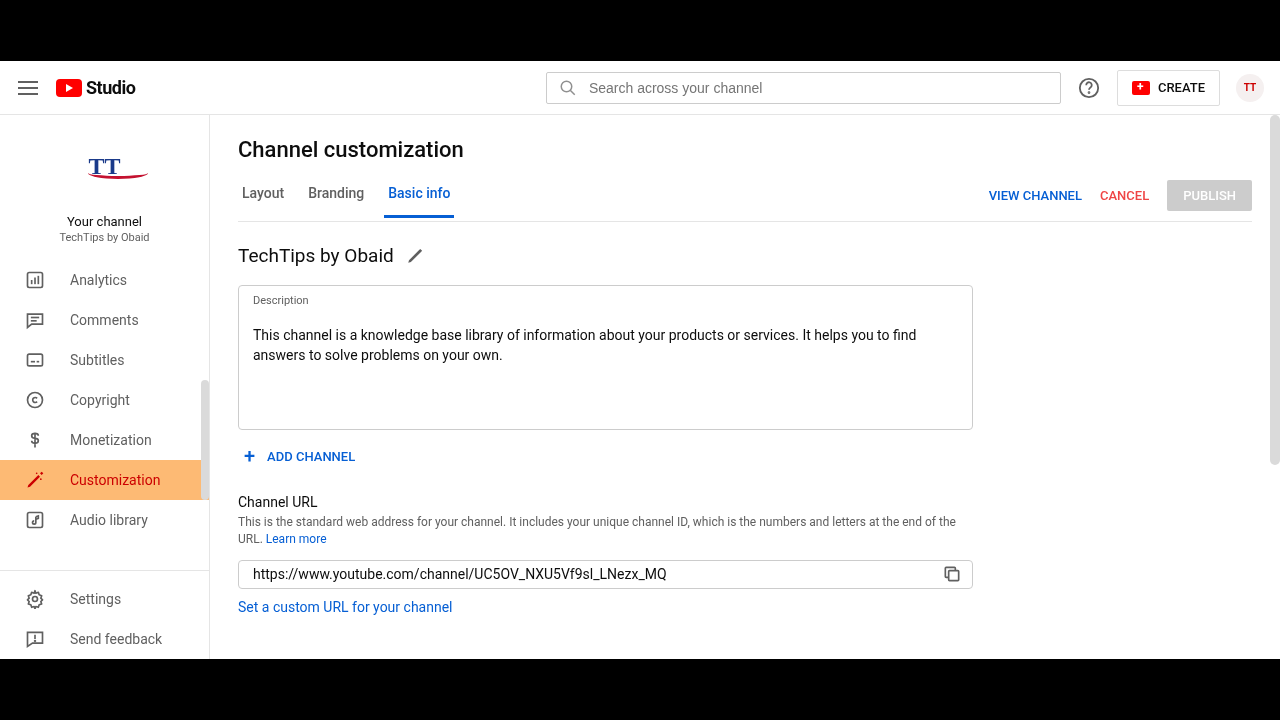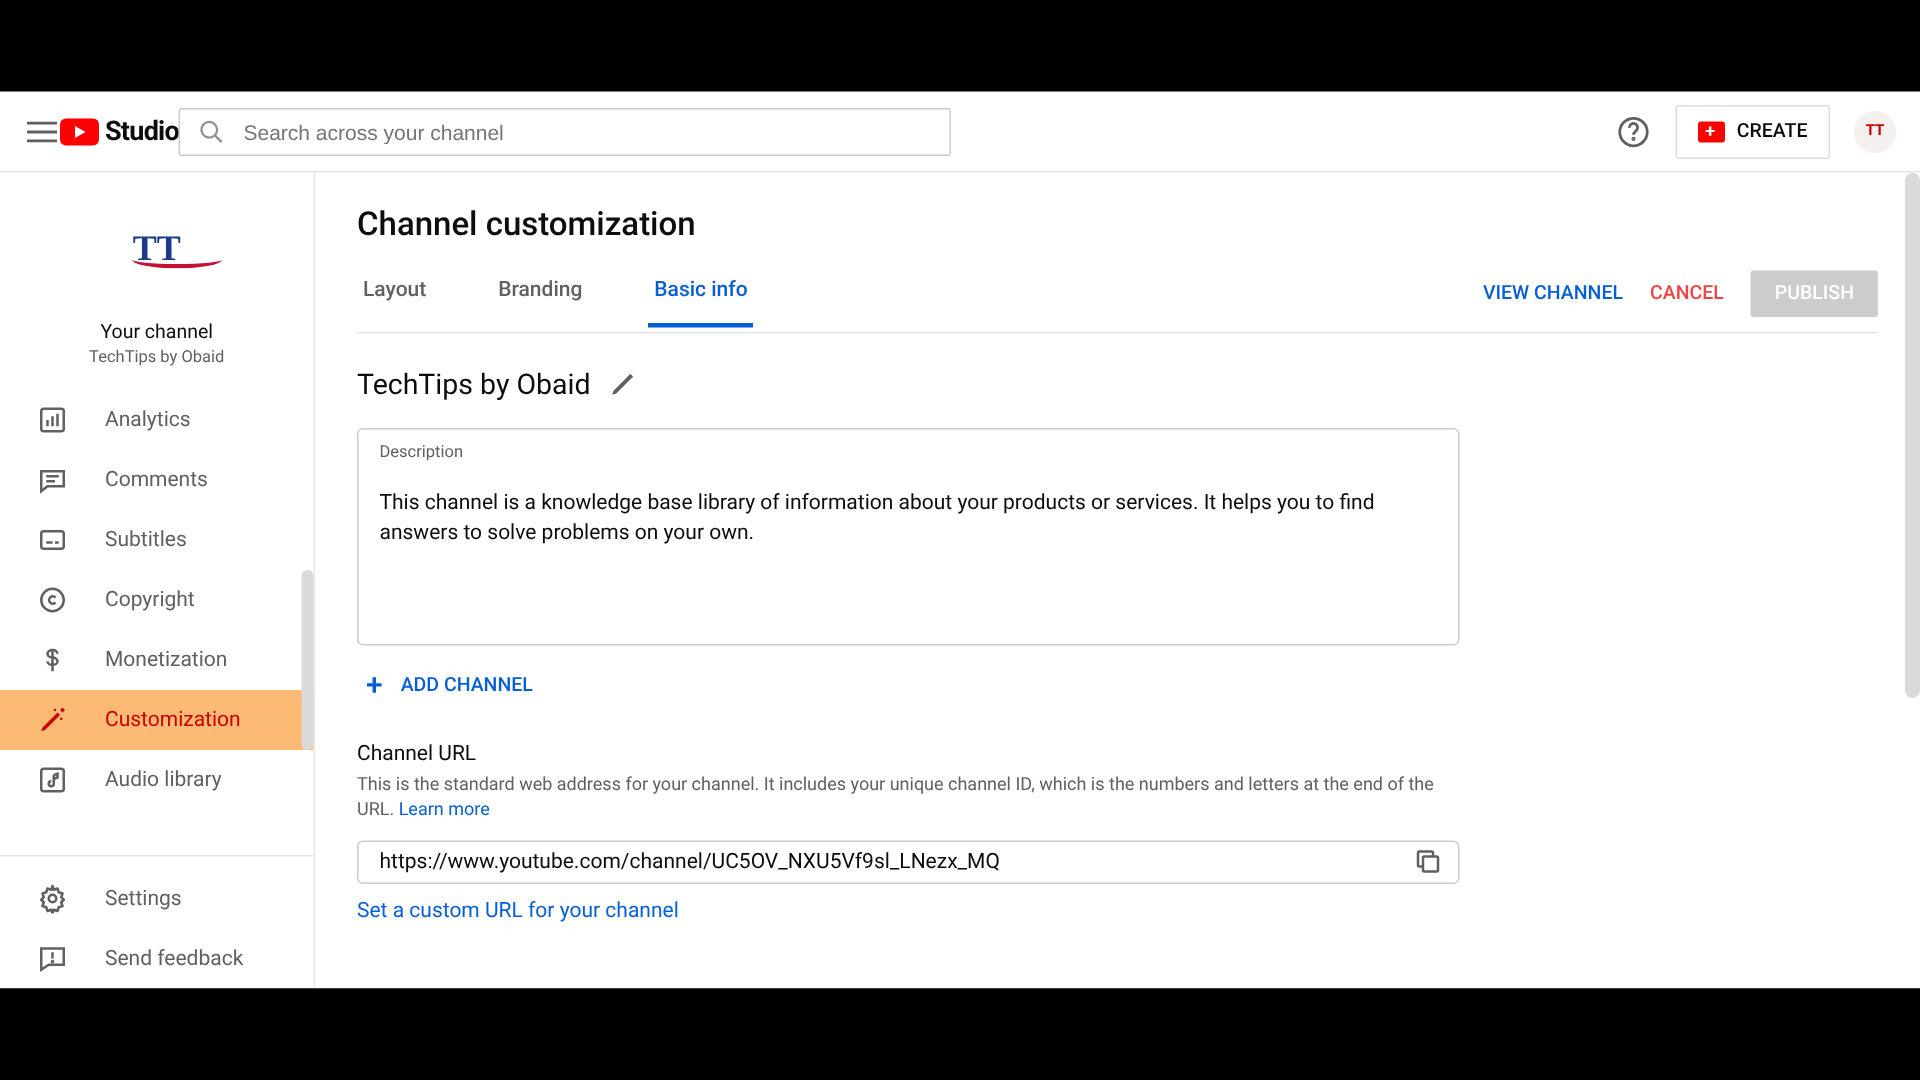--- a/index.html
+++ b/index.html
@@ -1,26 +1,26 @@
 <!DOCTYPE html>
 <html><head>
 <meta charset="utf-8">
 <style>
 * { box-sizing: border-box; margin: 0; padding: 0; }
 body { font-family: Roboto, Arial, sans-serif; font-size: 14px; color: #0d0d0d; background: #000; width: 1280px; height: 720px; overflow: hidden; }
 .letterbox-top { height: 61px; background: #000; }
 .letterbox-bottom { height: 61px; background: #000; position: absolute; bottom: 0; left: 0; right: 0; }
 .app { position: absolute; top: 61px; left: 0; right: 0; bottom: 61px; background: #fff; display: flex; flex-direction: column; }
-.header { height: 54px; border-bottom: 1px solid #e5e5e5; display: flex; align-items: center; padding: 0 16px; }
+.header { height: 54px; border-bottom: 1px solid #e5e5e5; display: flex; align-items: center; padding: 0 16px; gap: 16px; }
 .hamburger { width: 24px; height: 24px; cursor: pointer; color: #606060; display: flex; align-items: center; justify-content: center; }
 .logo { display: flex; align-items: center; gap: 4px; cursor: pointer; }
 .logo-icon { width: 26px; height: 18px; background: #ff0000; border-radius: 4px; position: relative; }
 .logo-icon::after { content: ''; position: absolute; left: 10px; top: 5px; border-left: 7px solid #fff; border-top: 4px solid transparent; border-bottom: 4px solid transparent; }
 .logo-text { font-weight: 700; font-size: 18px; letter-spacing: -0.5px; }
-.search-wrap { flex: 1; display: flex; justify-content: flex-start; }
+.search-wrap { flex: 1; display: flex; justify-content: flex-end; }
 .search-box { width: 515px; height: 32px; border: 1px solid #ccc; border-radius: 2px; display: flex; align-items: center; padding: 0 12px; gap: 12px; }
 .search-box input { border: none; outline: none; flex: 1; font-size: 14px; color: #606060; background: transparent; }
 .header-right { display: flex; align-items: center; gap: 16px; }
 .help-icon { width: 24px; height: 24px; cursor: pointer; color: #606060; display: flex; align-items: center; justify-content: center; }
 .create-btn { height: 36px; border: 1px solid #ddd; border-radius: 2px; padding: 0 14px; display: flex; align-items: center; gap: 8px; cursor: pointer; font-weight: 500; font-size: 13px; }
 .create-btn-icon { width: 18px; height: 14px; background: #ff0000; border-radius: 2px; position: relative; }
 .create-btn-icon::after { content: '+'; position: absolute; color: #fff; font-size: 12px; font-weight: 700; left: 5px; top: -1px; }
 .avatar { width: 28px; height: 28px; border-radius: 50%; background: #f5f0f0; display: flex; align-items: center; justify-content: center; font-size: 10px; color: #c00; font-weight: 700; cursor: pointer; }
 .body { flex: 1; display: flex; overflow: hidden; }
 .sidebar { width: 210px; border-right: 1px solid #e5e5e5; display: flex; flex-direction: column; position: relative; }
@@ -36,21 +36,21 @@
 .nav-item.active { color: #cc0000; background: #fdba74; }
 .nav-item.active .nav-icon { color: #cc0000; }
 .nav-icon { width: 22px; height: 22px; display: flex; align-items: center; justify-content: center; flex-shrink: 0; }
 .nav-divider { border-top: 1px solid #e5e5e5; margin-top: 8px; padding-top: 8px; }
 .main { flex: 1; overflow-y: auto; position: relative; }
 .main-scrollbar { position: absolute; right: 0; top: 0; width: 10px; height: 100%; }
 .main-scrollbar-thumb { position: absolute; top: 0; width: 10px; height: 350px; background: #dadada; border-radius: 5px; }
 .page-header { padding: 22px 28px 0; }
 .page-title { font-size: 22px; font-weight: 500; margin-bottom: 18px; }
 .tabs-row { display: flex; align-items: center; justify-content: space-between; border-bottom: 1px solid #e5e5e5; }
-.tabs { display: flex; gap: 40px; }
+.tabs { display: flex; gap: 16px; }
 .tab { padding: 0 4px 14px; font-size: 14px; color: #606060; cursor: pointer; font-weight: 500; border-bottom: 3px solid transparent; margin-bottom: -1px; }
 .tab.active { color: #065fd4; border-bottom-color: #065fd4; }
 .actions { display: flex; align-items: center; gap: 18px; padding-bottom: 10px; }
 .action-link { color: #065fd4; font-weight: 500; font-size: 13px; cursor: pointer; }
 .action-link.muted { color: #ef4444; }
 .publish-btn { background: #ccc; color: #fff; padding: 8px 16px; border-radius: 2px; font-weight: 500; font-size: 13px; cursor: pointer; }
 .content { padding: 22px 28px; }
 .section-label { font-size: 13px; color: #0d0d0d; margin-bottom: 10px; }
 .channel-name-row { display: flex; align-items: center; gap: 12px; margin-bottom: 18px; }
 .channel-name-big { font-size: 19px; font-weight: 400; }

